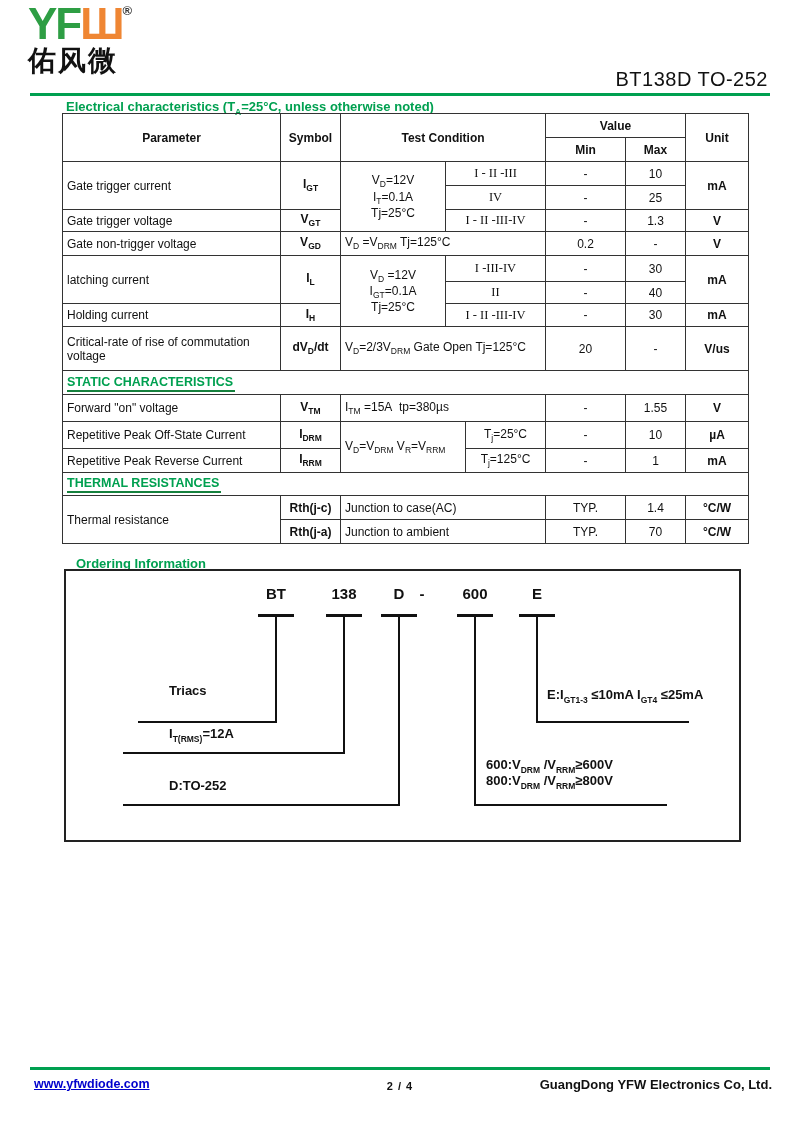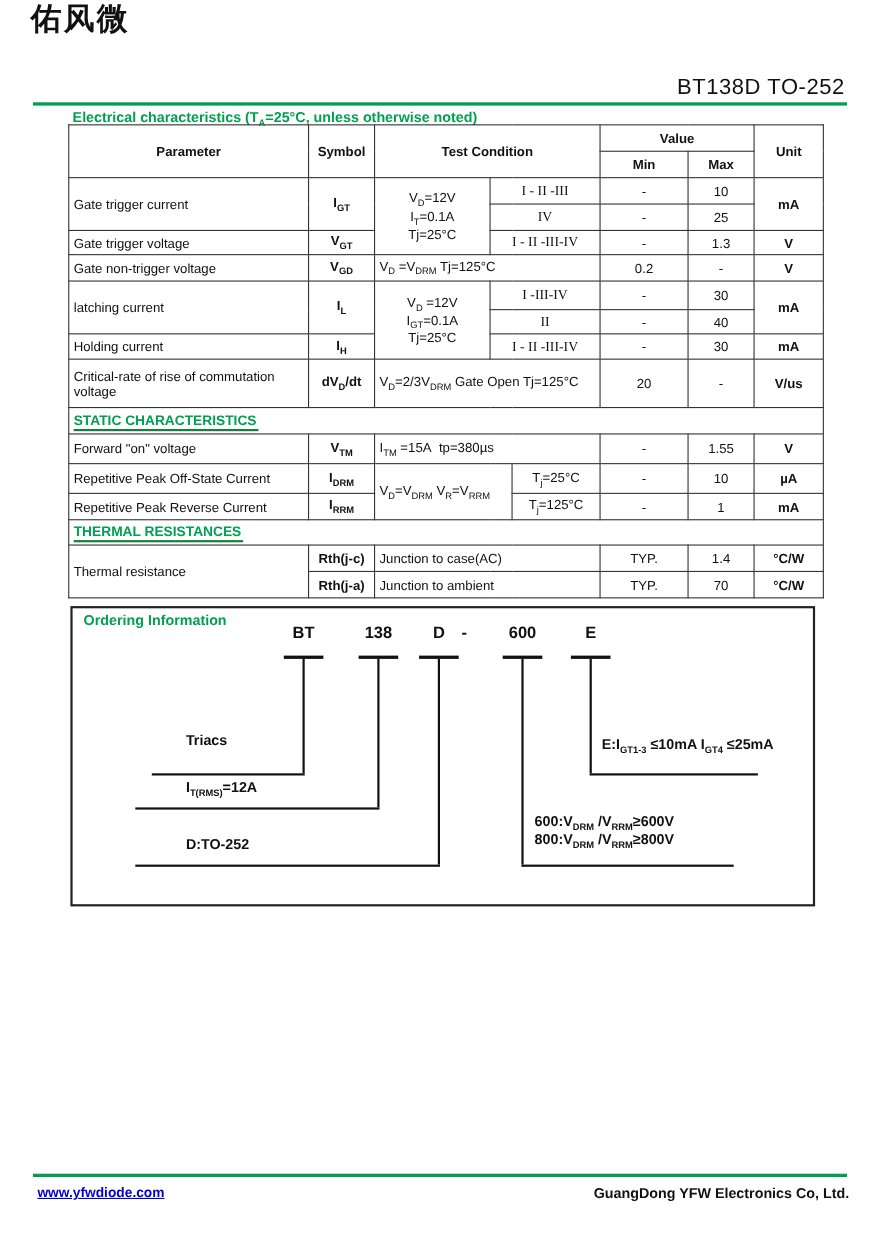--- a/index.html
+++ b/index.html
@@ -34,40 +34,41 @@
   .c  { text-align:center; }
   .l  { text-align:left;margin-left:32px; }
   .b  { font-weight:bold; }
   .serif { font-family:"Liberation Serif", serif; font-size:12.5px;margin-top:12px; }
   .spec sub, .olabel sub, .sec-heading sub { font-size:8.5px; }
   .section-td { border-left:1px solid #333; border-right:1px solid #333; }
   .section-label { color:#00A050; font-weight:bold; font-size:12.5px;
     display:inline-block; border-bottom:2px solid #15803d; padding:1px 2px 1px 0; }
 
   
-  .obox { position:absolute; left:64px; top:551px; width:677px; height:273px; border:2px solid #222; }
+  .obox { position:absolute; left:64px; top:569px; width:677px; height:273px; border:2px solid #222; }
   .part  { position:absolute; top:14px; font-size:15px; font-weight:bold; transform:translateX(-50%); }
   .tbar  { position:absolute; top:43px; width:36px; height:3px; background:#111; transform:translateX(-50%); }
   .vline { position:absolute; width:2px; background:#111; }
   .hline { position:absolute; height:2px; background:#111; }
   .olabel { position:absolute; font-size:13px; font-weight:bold; white-space:nowrap; }
 
   
   .footer-link { position:absolute; left:34px; top:1077px; font-size:12.5px; font-weight:bold;
     color:#0000CC; text-decoration:underline; }
   .footer-page { position:absolute; left:0; top:1080px; width:800px; text-align:center;
     font-size:11px; font-weight:bold; letter-spacing:1px; }
   .footer-company { position:absolute; right:28px; top:1077px; font-size:13px; font-weight:bold; }
 </style>
 </head>
 <body>
 
 <div class="page">
 
   <div class="logo">
+    <div class="logo-row"><span class="logo-yf">YF</span><span class="logo-sha">Ш</span><span class="logo-reg">®</span></div>
     <div class="logo-cn">佑风微</div>
   </div>
   <div class="doc-title">BT138D TO-252</div>
   <div class="rule rule-top"></div>
 
   <div id="h-electrical" class="sec-heading">Electrical characteristics (T<sub>A</sub>=25°C, unless otherwise noted)</div>
 
   <table class="spec">
     <colgroup>
       <col style="width:218px">
@@ -241,15 +242,16 @@
     <div class="olabel" style="left:103px; top:112px">Triacs</div>
     <div class="olabel" style="left:103px; top:155px">I<sub>T(RMS)</sub>=12A</div>
     <div class="olabel" style="left:103px; top:207px">D:TO-252</div>
     <div class="olabel" style="left:420px; top:186px">600:V<sub>DRM</sub> /V<sub>RRM</sub>≥600V</div>
     <div class="olabel" style="left:420px; top:202px">800:V<sub>DRM</sub> /V<sub>RRM</sub>≥800V</div>
     <div class="olabel" style="left:481px; top:116px">E:I<sub>GT1-3</sub> ≤10mA I<sub>GT4</sub> ≤25mA</div>
   </div>
 
   <div class="rule rule-bottom"></div>
   <a class="footer-link" href="#">www.yfwdiode.com</a>
+  <div class="footer-page">2 / 4</div>
   <div class="footer-company">GuangDong YFW Electronics Co, Ltd.</div>
 
 </div>
 
 </body></html>

